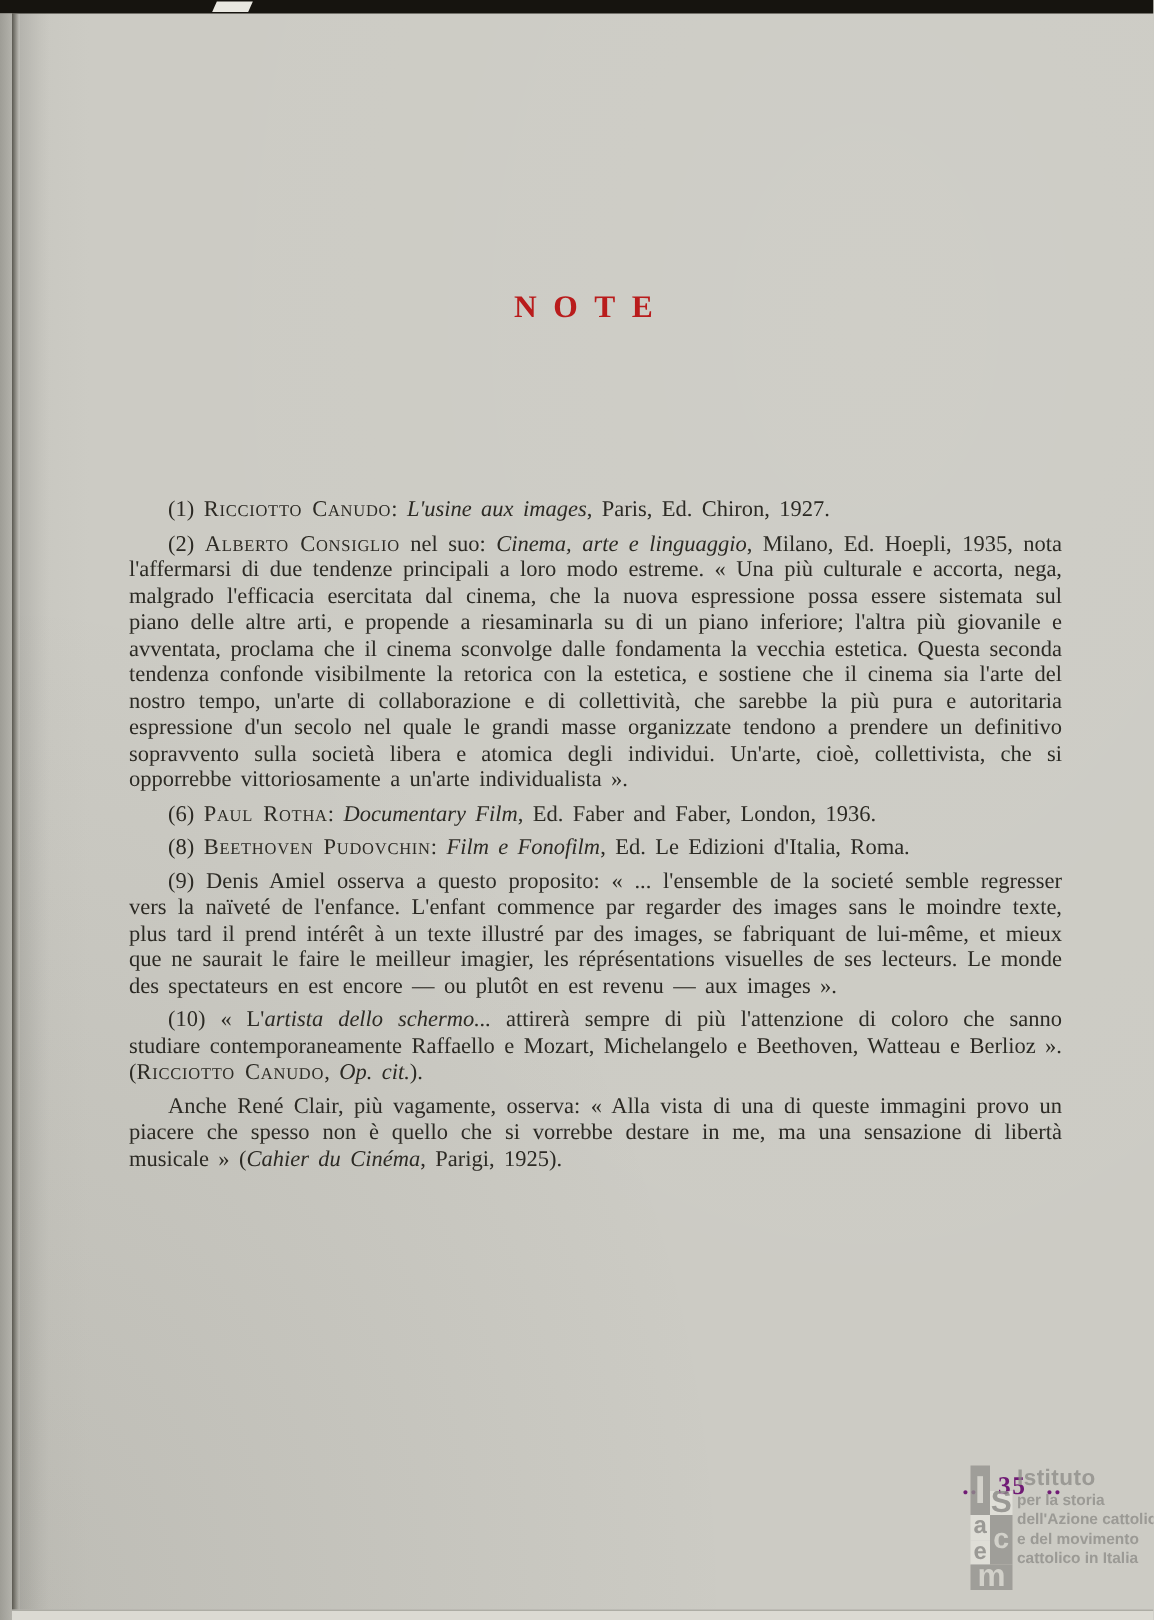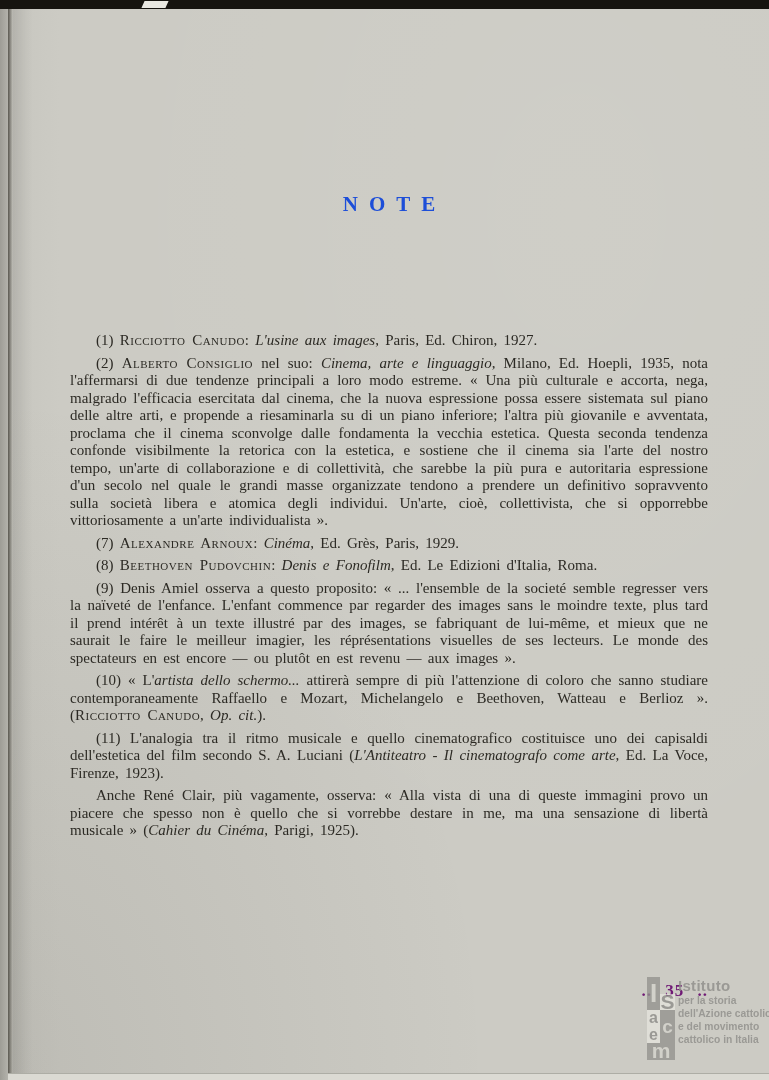--- a/index.html
+++ b/index.html
@@ -21,23 +21,23 @@
   .left-crease{position:absolute;left:8px;top:9px;width:5px;height:1071px;
     background:linear-gradient(90deg,#5a5850,rgba(110,108,100,0.55) 55%,rgba(0,0,0,0));}
   .left-shade{position:absolute;left:13px;top:9px;width:20px;height:1071px;
     background:linear-gradient(90deg,rgba(0,0,0,0.08),rgba(0,0,0,0));}
   .bottom-edge{position:absolute;bottom:0;left:8px;right:0;height:6px;background:#dbdad3;
     border-top:1px solid rgba(90,88,80,0.35);}
 
   
   .content{position:absolute;left:70px;top:192px;width:638px;}
   .heading{margin:0;text-align:center;font-size:21px;font-weight:600;
-    letter-spacing:11px;padding-left:11px;line-height:24px;color:#1d4ed8;}
+    letter-spacing:11px;padding-left:11px;line-height:24px;color:#b91c1c;}
   .notes{margin-top:116px;}
-  .note{margin:0 0 5px 0;text-align:justify;text-indent:26px;
+  .note{margin:0 0 5px 16px;text-align:justify;text-indent:26px;
     font-size:15px;line-height:17.5px;word-spacing:2.5px;}
   .sc{font-variant:small-caps;letter-spacing:0.5px;}
   .i{font-style:italic;}
 
   
   .page-number{position:absolute;top:981px;left:70px;width:638px;text-align:right;
     font-size:17px;font-weight:bold;letter-spacing:1px;word-spacing:8px;color:#701a75;}
 
   
   .watermark{position:absolute;left:647px;top:977px;width:122px;opacity:0.78;
@@ -66,25 +66,24 @@
 <div class="left-outer"></div>
 <div class="left-crease"></div>
 <div class="left-shade"></div>
 <div class="bottom-edge"></div>
 
 <div class="content">
   <h1 class="heading">NOTE</h1>
   <div class="notes">
       <p class="note"><span>(1) </span><span class="sc">Ricciotto Canudo</span><span>: </span><span class="i">L'usine aux images</span><span>, Paris, Ed. Chiron, 1927.</span></p>
       <p class="note"><span>(2) </span><span class="sc">Alberto Consiglio</span><span> nel suo: </span><span class="i">Cinema, arte e linguaggio</span><span>, Milano, Ed. Hoepli, 1935, nota l'affermarsi di due tendenze principali a loro modo estreme. « Una più culturale e accorta, nega, malgrado l'efficacia esercitata dal cinema, che la nuova espressione possa essere sistemata sul piano delle altre arti, e propende a riesaminarla su di un piano inferiore; l'altra più giovanile e avventata, proclama che il cinema sconvolge dalle fondamenta la vecchia estetica. Questa seconda tendenza confonde visibilmente la retorica con la estetica, e sostiene che il cinema sia l'arte del nostro tempo, un'arte di collaborazione e di collettività, che sarebbe la più pura e autoritaria espressione d'un secolo nel quale le grandi masse organizzate tendono a prendere un definitivo sopravvento sulla società libera e atomica degli individui. Un'arte, cioè, collettivista, che si opporrebbe vittoriosamente a un'arte individualista ».</span></p>
-      <p class="note"><span>(7) </span><span class="sc">Alexandre Arnoux</span><span>: </span><span class="i">Cinéma</span><span>, Ed. Grès, Paris, 1929.</span></p>
-      <p class="note"><span>(8) </span><span class="sc">Beethoven Pudovchin</span><span>: </span><span class="i">Denis e Fonofilm</span><span>, Ed. Le Edizioni d'Italia, Roma.</span></p>
+      <p class="note"><span>(6) </span><span class="sc">Paul Rotha</span><span>: </span><span class="i">Documentary Film</span><span>, Ed. Faber and Faber, London, 1936.</span></p>
+      <p class="note"><span>(8) </span><span class="sc">Beethoven Pudovchin</span><span>: </span><span class="i">Film e Fonofilm</span><span>, Ed. Le Edizioni d'Italia, Roma.</span></p>
       <p class="note"><span>(9) Denis Amiel osserva a questo proposito: « ... l'ensemble de la societé semble regresser vers la naïveté de l'enfance. L'enfant commence par regarder des images sans le moindre texte, plus tard il prend intérêt à un texte illustré par des images, se fabriquant de lui-même, et mieux que ne saurait le faire le meilleur imagier, les réprésentations visuelles de ses lecteurs. Le monde des spectateurs en est encore — ou plutôt en est revenu — aux images ».</span></p>
       <p class="note"><span>(10) « L'</span><span class="i">artista dello schermo...</span><span> attirerà sempre di più l'attenzione di coloro che sanno studiare contemporaneamente Raffaello e Mozart, Michelangelo e Beethoven, Watteau e Berlioz ». (</span><span class="sc">Ricciotto Canudo</span><span>, </span><span class="i">Op. cit.</span><span>).</span></p>
-      <p class="note"><span>(11) L'analogia tra il ritmo musicale e quello cinematografico costituisce uno dei capisaldi dell'estetica del film secondo S. A. Luciani (</span><span class="i">L'Antiteatro - Il cinematografo come arte</span><span>, Ed. La Voce, Firenze, 1923).</span></p>
       <p class="note"><span>Anche René Clair, più vagamente, osserva: « Alla vista di una di queste immagini provo un piacere che spesso non è quello che si vorrebbe destare in me, ma una sensazione di libertà musicale » (</span><span class="i">Cahier du Cinéma</span><span>, Parigi, 1925).</span></p>
     </div>
 </div>
 
 <div class="page-number">.. 35 ..</div>
 
 <div class="watermark">
   <div class="wm-letters">
     <div class="wm-cell wm-dark wm-I">I</div>
     <div class="wm-cell wm-light wm-S">S</div>

